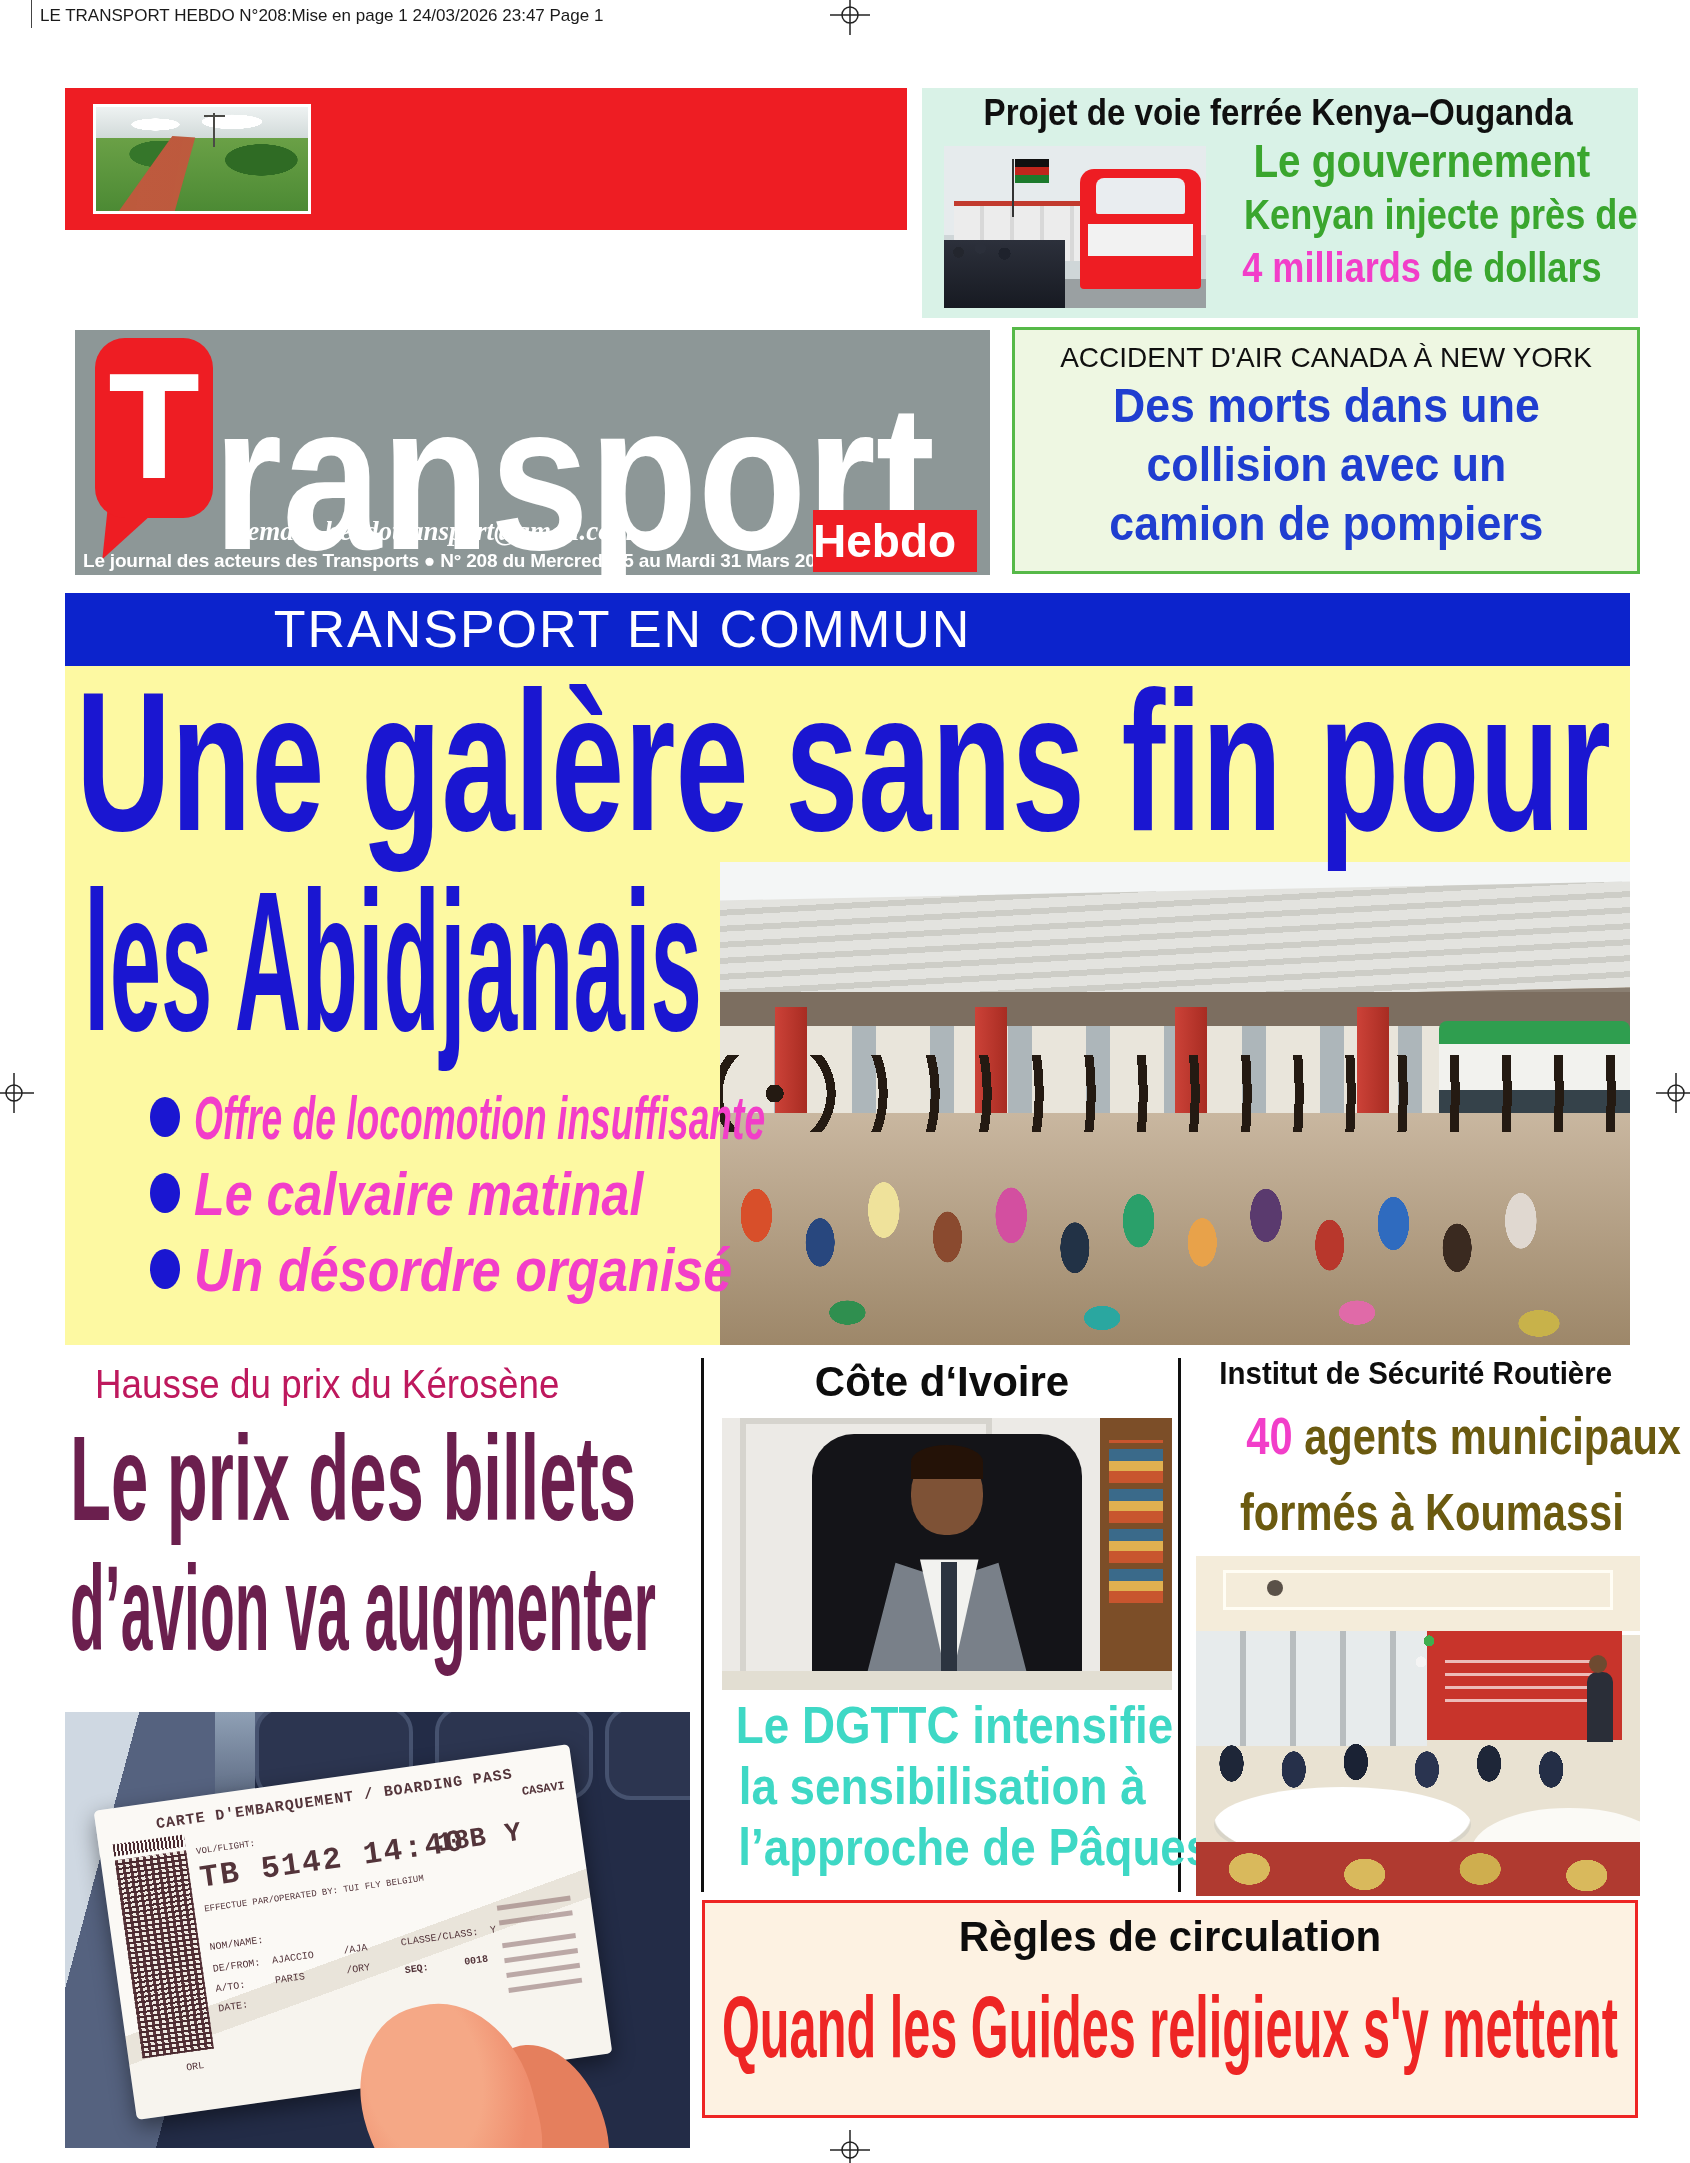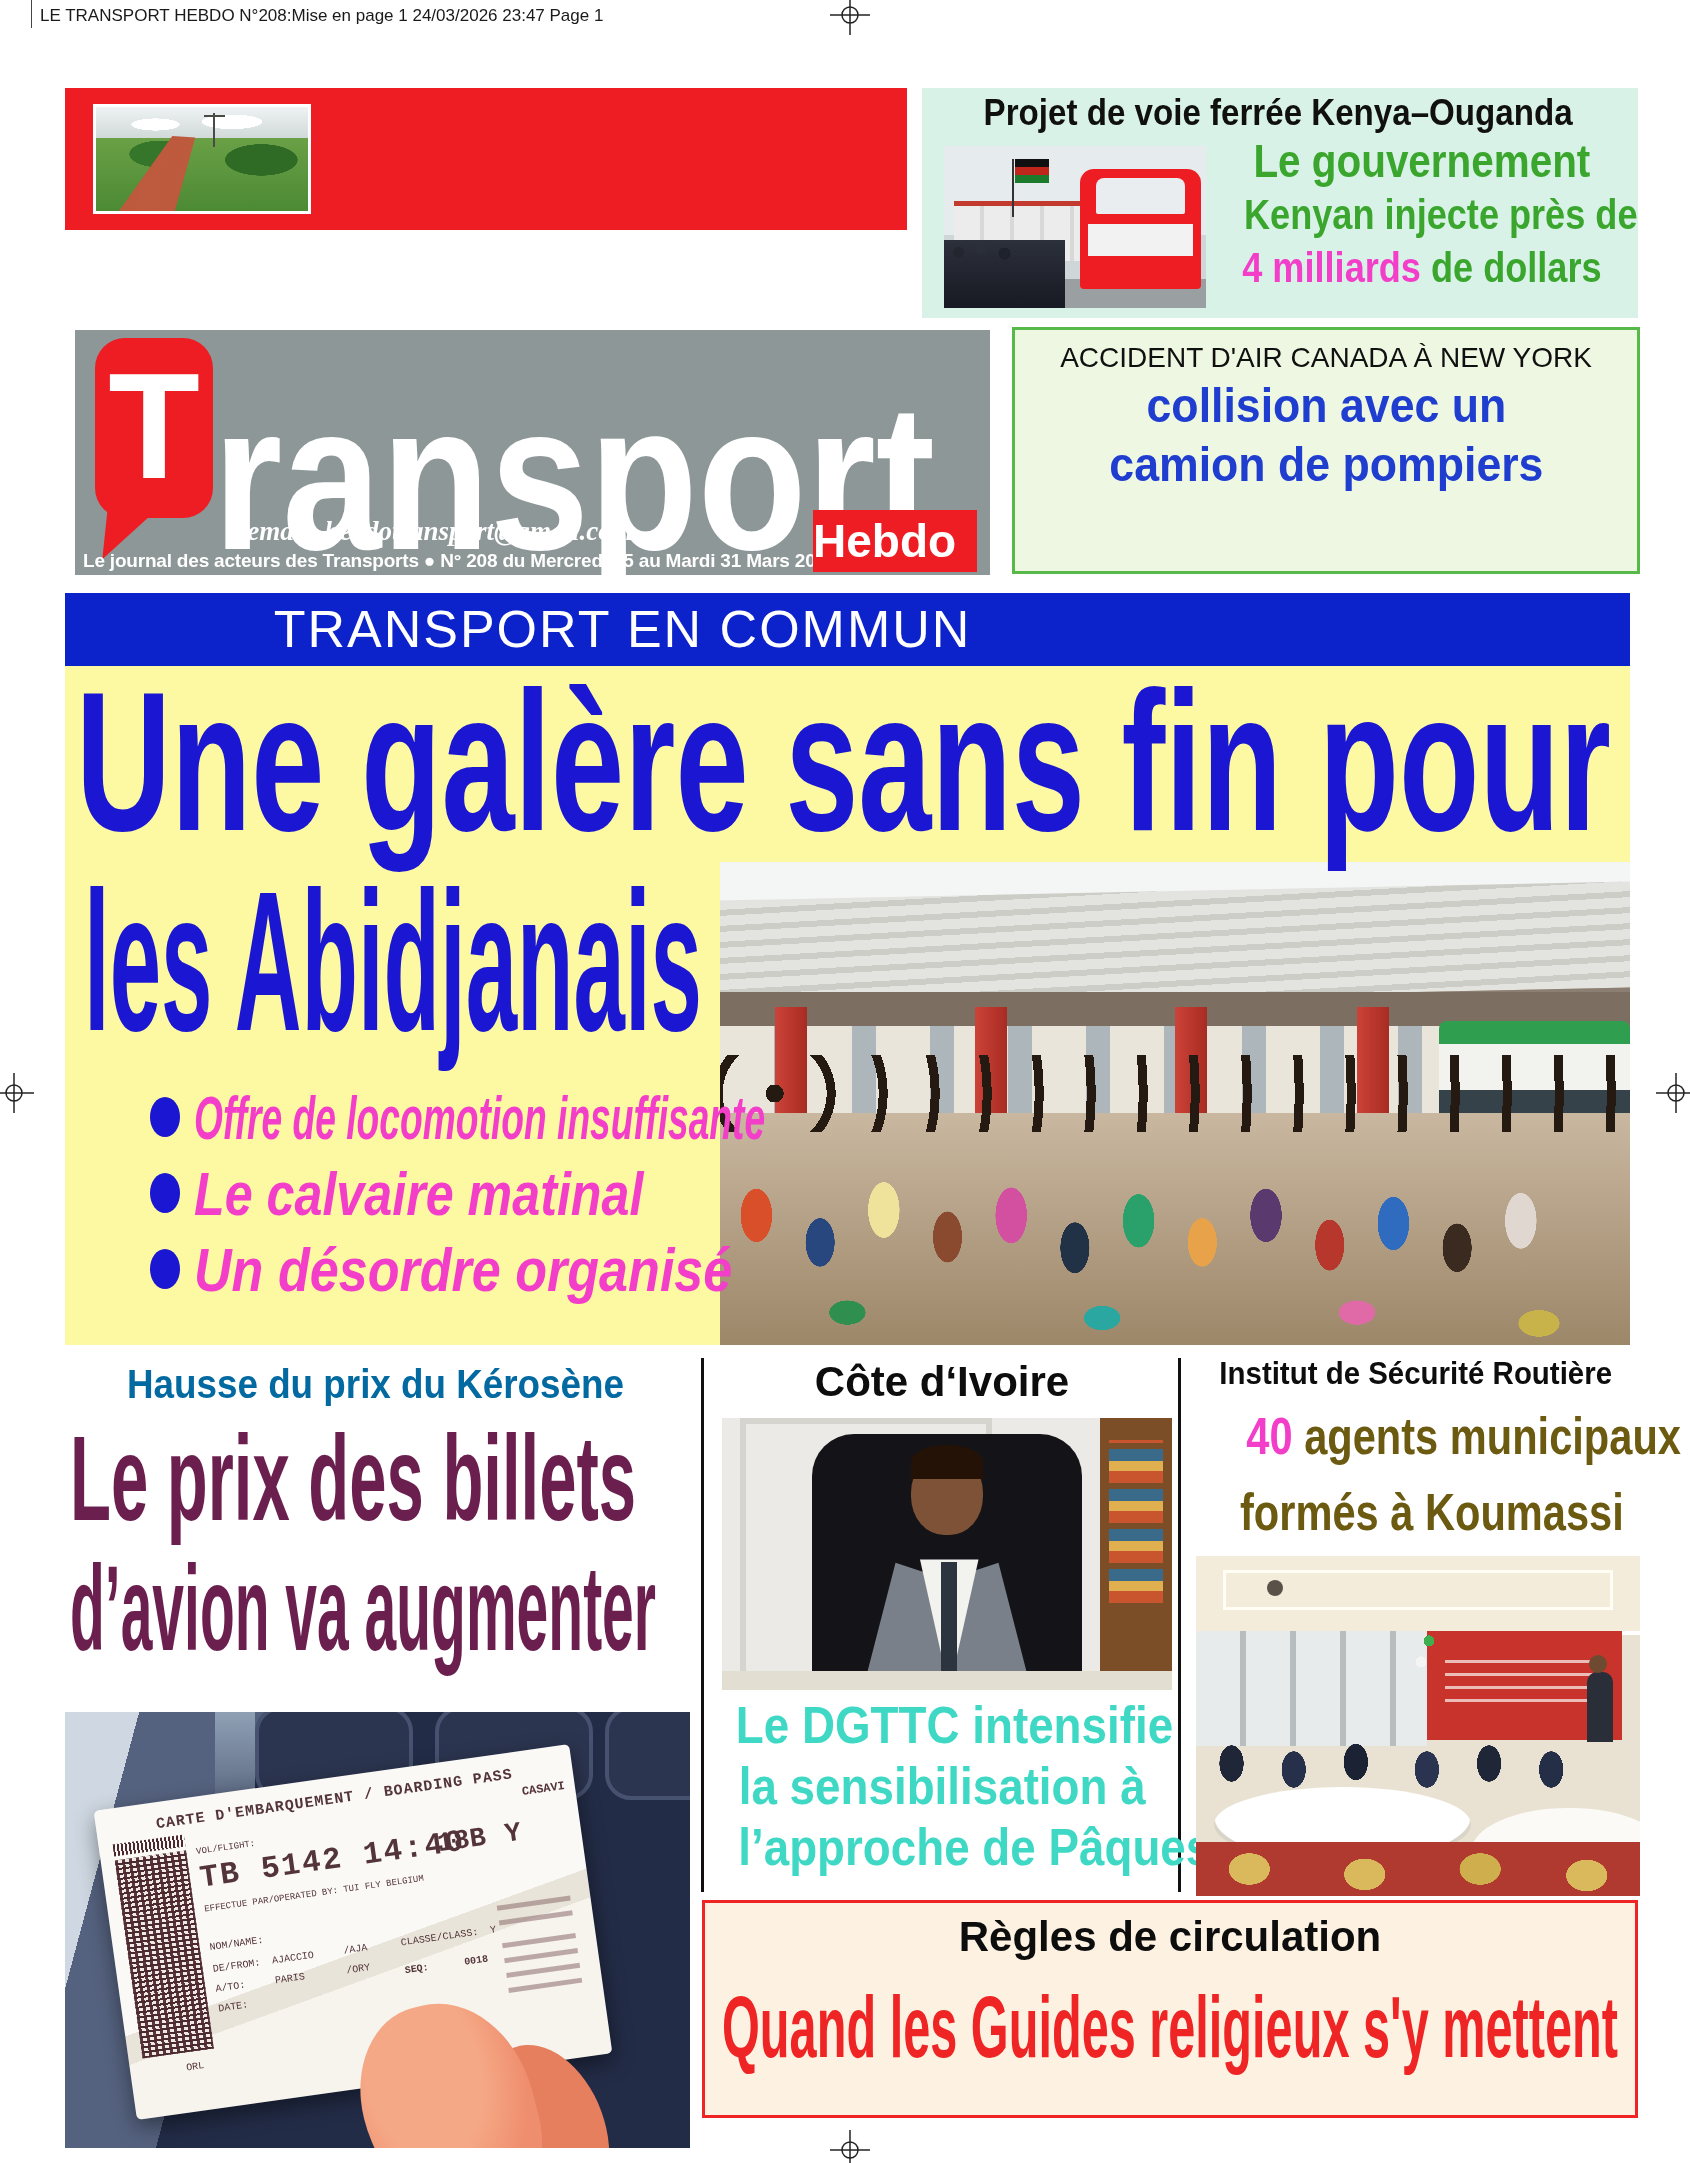--- a/index.html
+++ b/index.html
@@ -110,21 +110,21 @@
   #headline1-svg{left:70px;top:672px;} 
   .bullet-row{position:absolute;left:85px;height:78px;display:flex;align-items:center;}
   .bullet-dot{width:30px;height:40px;border-radius:50%;background:var(--headline_blue);margin-right:14px;flex:0 0 auto;}
   .bullet-text{font-size:62px;font-style:italic;font-weight:700;color:var(--magenta);transform-origin:0 50%;white-space:nowrap;display:inline-block;}
 
   
   .vdivider{top:1358px;width:3px;height:534px;background:#101010;}
   #div-left{left:701px;height:534px;}
   #div-right{left:1178px;height:534px;}
 
-  #ker-kicker{left:95px;top:1362px;width:560px;font-size:40px;font-weight:700;color:#0369a1;margin-left:32px;}
+  #ker-kicker{left:95px;top:1362px;width:560px;font-size:40px;font-weight:400;color:#be185d;}
   #ker-kicker .cx{transform:scaleX(.92);transform-origin:0 50%;}
   #ker-svg1{left:66px;top:1410px;}
   #ker-svg2{left:66px;top:1538px;}
 
   #bp-photo{left:65px;top:1712px;width:625px;height:436px;overflow:hidden;background:linear-gradient(105deg,#cfd8e2 0 10%,#55627f 10% 28%,#232c47 28% 100%);}
   .bp-seat{top:-6px;width:150px;height:86px;background:#2c3550;border-radius:26px;border:4px solid #46526f;}
   .bp-gap{top:0;width:40px;height:120px;background:linear-gradient(#8fa0b5,#4a5670);}
   #bp-card{left:48px;top:64px;width:480px;height:312px;background:linear-gradient(168deg,#fbf9f5 0 55%,#e9e4da 55% 62%,#f7f4ee 62%);transform:rotate(-8deg);border-radius:5px;box-shadow:0 8px 22px rgba(0,0,0,.45);
            font-family:"Liberation Mono",monospace;color:#53343a;}
   .bp-title{left:0;top:14px;width:100%;text-align:center;font-size:15px;font-weight:700;letter-spacing:1px;}
@@ -259,20 +259,21 @@
     </div>
     <div class="abs" id="mast-word">ransport</div>
     <div class="abs" id="mast-email">email: hebdotransport@gmail.com</div>
     <div class="abs" id="mast-info">Le journal des acteurs des Transports ● N° 208 du Mercredi 25 au Mardi 31 Mars 2026 / Prix : 300Fcfa</div>
     <div class="abs" id="mast-hebdo">Hebdo</div>
   </div>
 
   <div class="abs" id="story-aircanada">
     <div class="abs" id="ac-kicker">ACCIDENT D'AIR CANADA À NEW YORK</div>
     <div class="abs" id="ac-lines">
+      <div><span class="cx">Des morts dans une</span></div>
       <div><span class="cx">collision avec un</span></div>
       <div><span class="cx">camion de pompiers</span></div>
     </div>
   </div>
 
   <div class="abs" id="banner">TRANSPORT EN COMMUN</div>
 
   <div class="abs" id="main-yellow">
     <div class="abs" id="bus-photo">
       <div class="abs bus-sky"></div>

